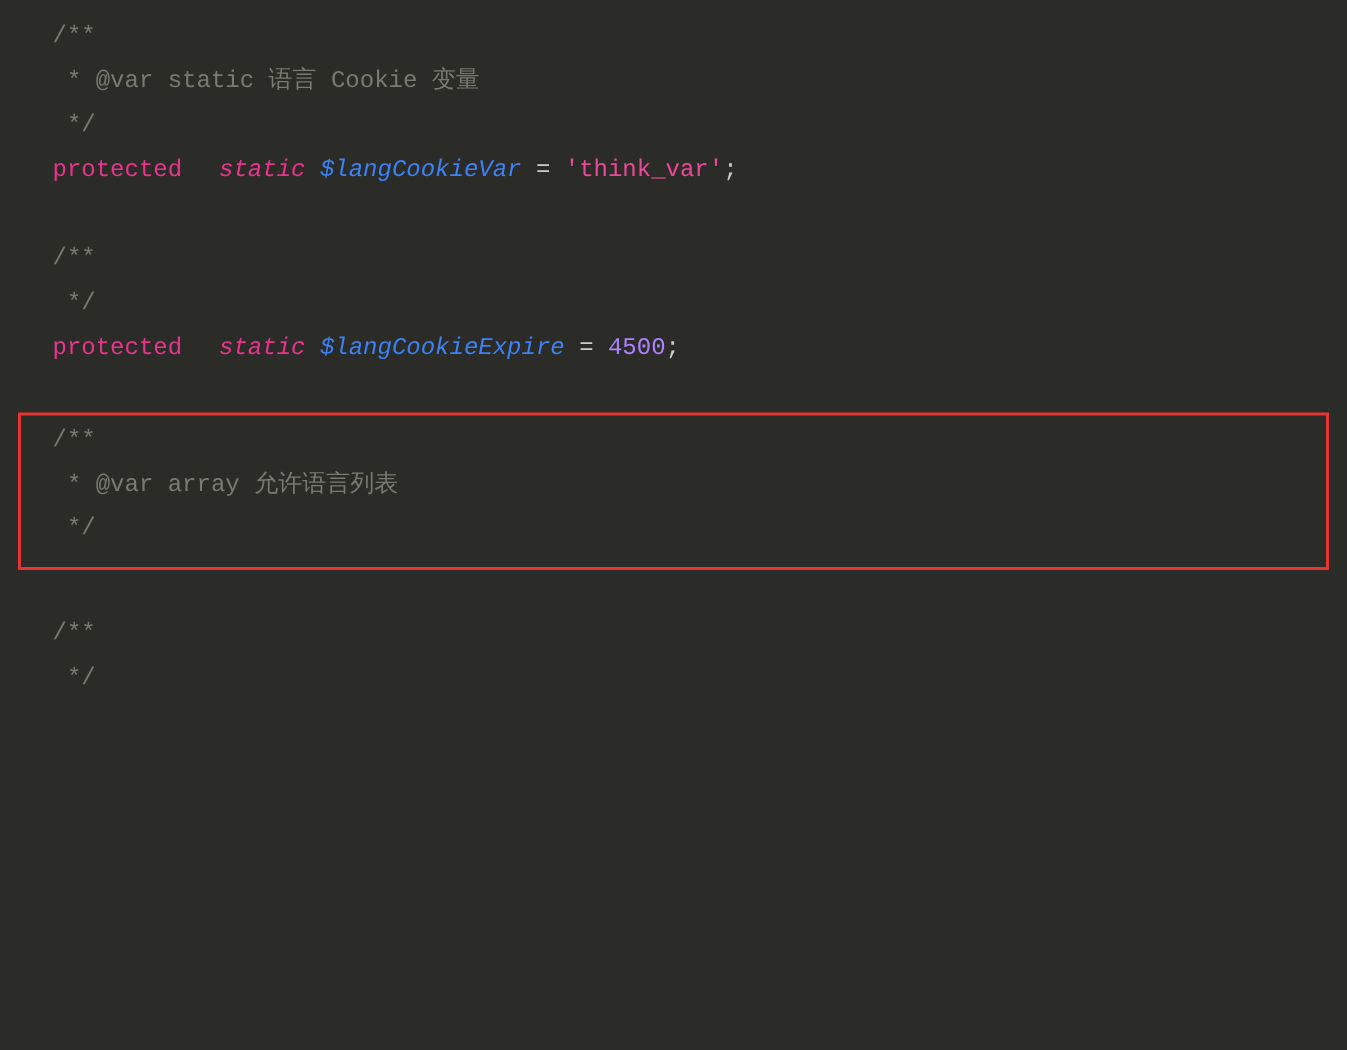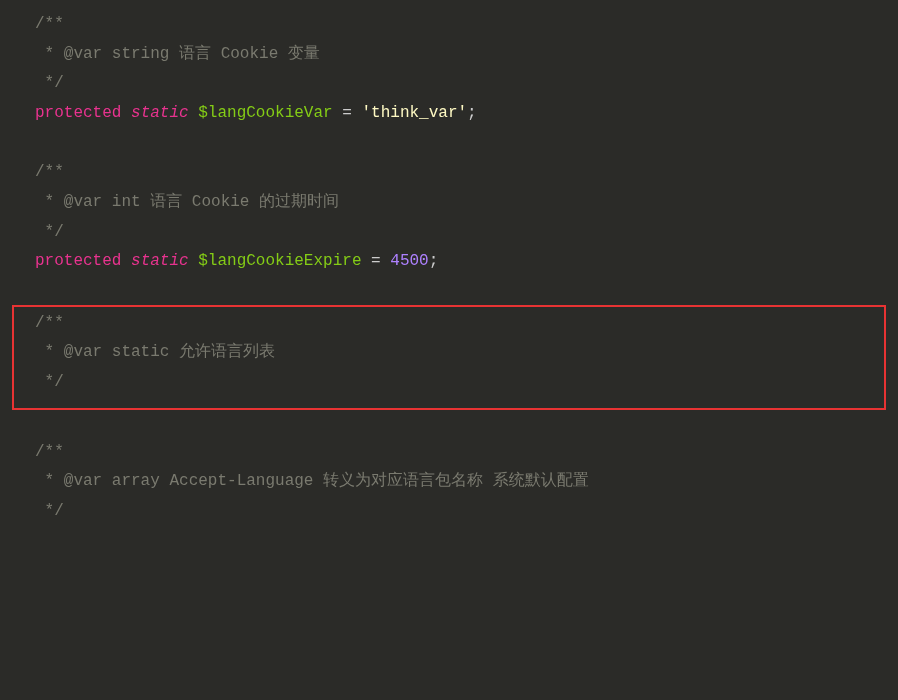--- a/index.html
+++ b/index.html
@@ -27,29 +27,31 @@
     }
     .comment {
       color: #7a7a6f;
     }
     .keyword {
       color: #e8338f;
     }
     .keyword-static {
       color: #e8338f;
       font-style: italic;
+      margin-left: 15px;
     }
     .variable {
-      color: #84cc16;
+      color: #3b82f6;
+      font-style: italic;
     }
     .operator {
       color: #cccccc;
     }
     .string {
-      color: #fef9c3;
+      color: #ec4899;
     }
     .number {
       color: #ae81ff;
     }
     .punct {
       color: #cccccc;
     }
     .bracket {
       color: #cccccc;
     }
@@ -67,38 +69,36 @@
     .spacer-sm {
       height: 28px;
     }
   </style>
 </head>
 <body>
 
 <div class="code-container">
 
   <div class="line"><span class="comment">/**</span></div>
-  <div class="line"><span class="comment"> * @var string 语言 Cookie 变量</span></div>
+  <div class="line"><span class="comment"> * @var static 语言 Cookie 变量</span></div>
   <div class="line"><span class="comment"> */</span></div>
   <div class="line"><span class="keyword">protected</span> <span class="keyword-static">static</span> <span class="variable">$langCookieVar</span><span class="operator"> = </span><span class="string">'think_var'</span><span class="punct">;</span></div>
 
   <div class="spacer"></div>
 
   <div class="line"><span class="comment">/**</span></div>
-  <div class="line"><span class="comment"> * @var int 语言 Cookie 的过期时间</span></div>
   <div class="line"><span class="comment"> */</span></div>
   <div class="line"><span class="keyword">protected</span> <span class="keyword-static">static</span> <span class="variable">$langCookieExpire</span><span class="operator"> = </span><span class="number">4500</span><span class="punct">;</span></div>
 
   <div class="spacer-sm"></div>
 
   <div class="highlight-box">
     <div class="line"><span class="comment">/**</span></div>
-    <div class="line"><span class="comment"> * @var static 允许语言列表</span></div>
+    <div class="line"><span class="comment"> * @var array 允许语言列表</span></div>
     <div class="line"><span class="comment"> */</span></div>
   </div>
 
   <div class="spacer-sm"></div>
 
   <div class="line"><span class="comment">/**</span></div>
-  <div class="line"><span class="comment"> * @var array Accept-Language 转义为对应语言包名称 系统默认配置</span></div>
   <div class="line"><span class="comment"> */</span></div>
 
 </div>
 
 </body></html>

